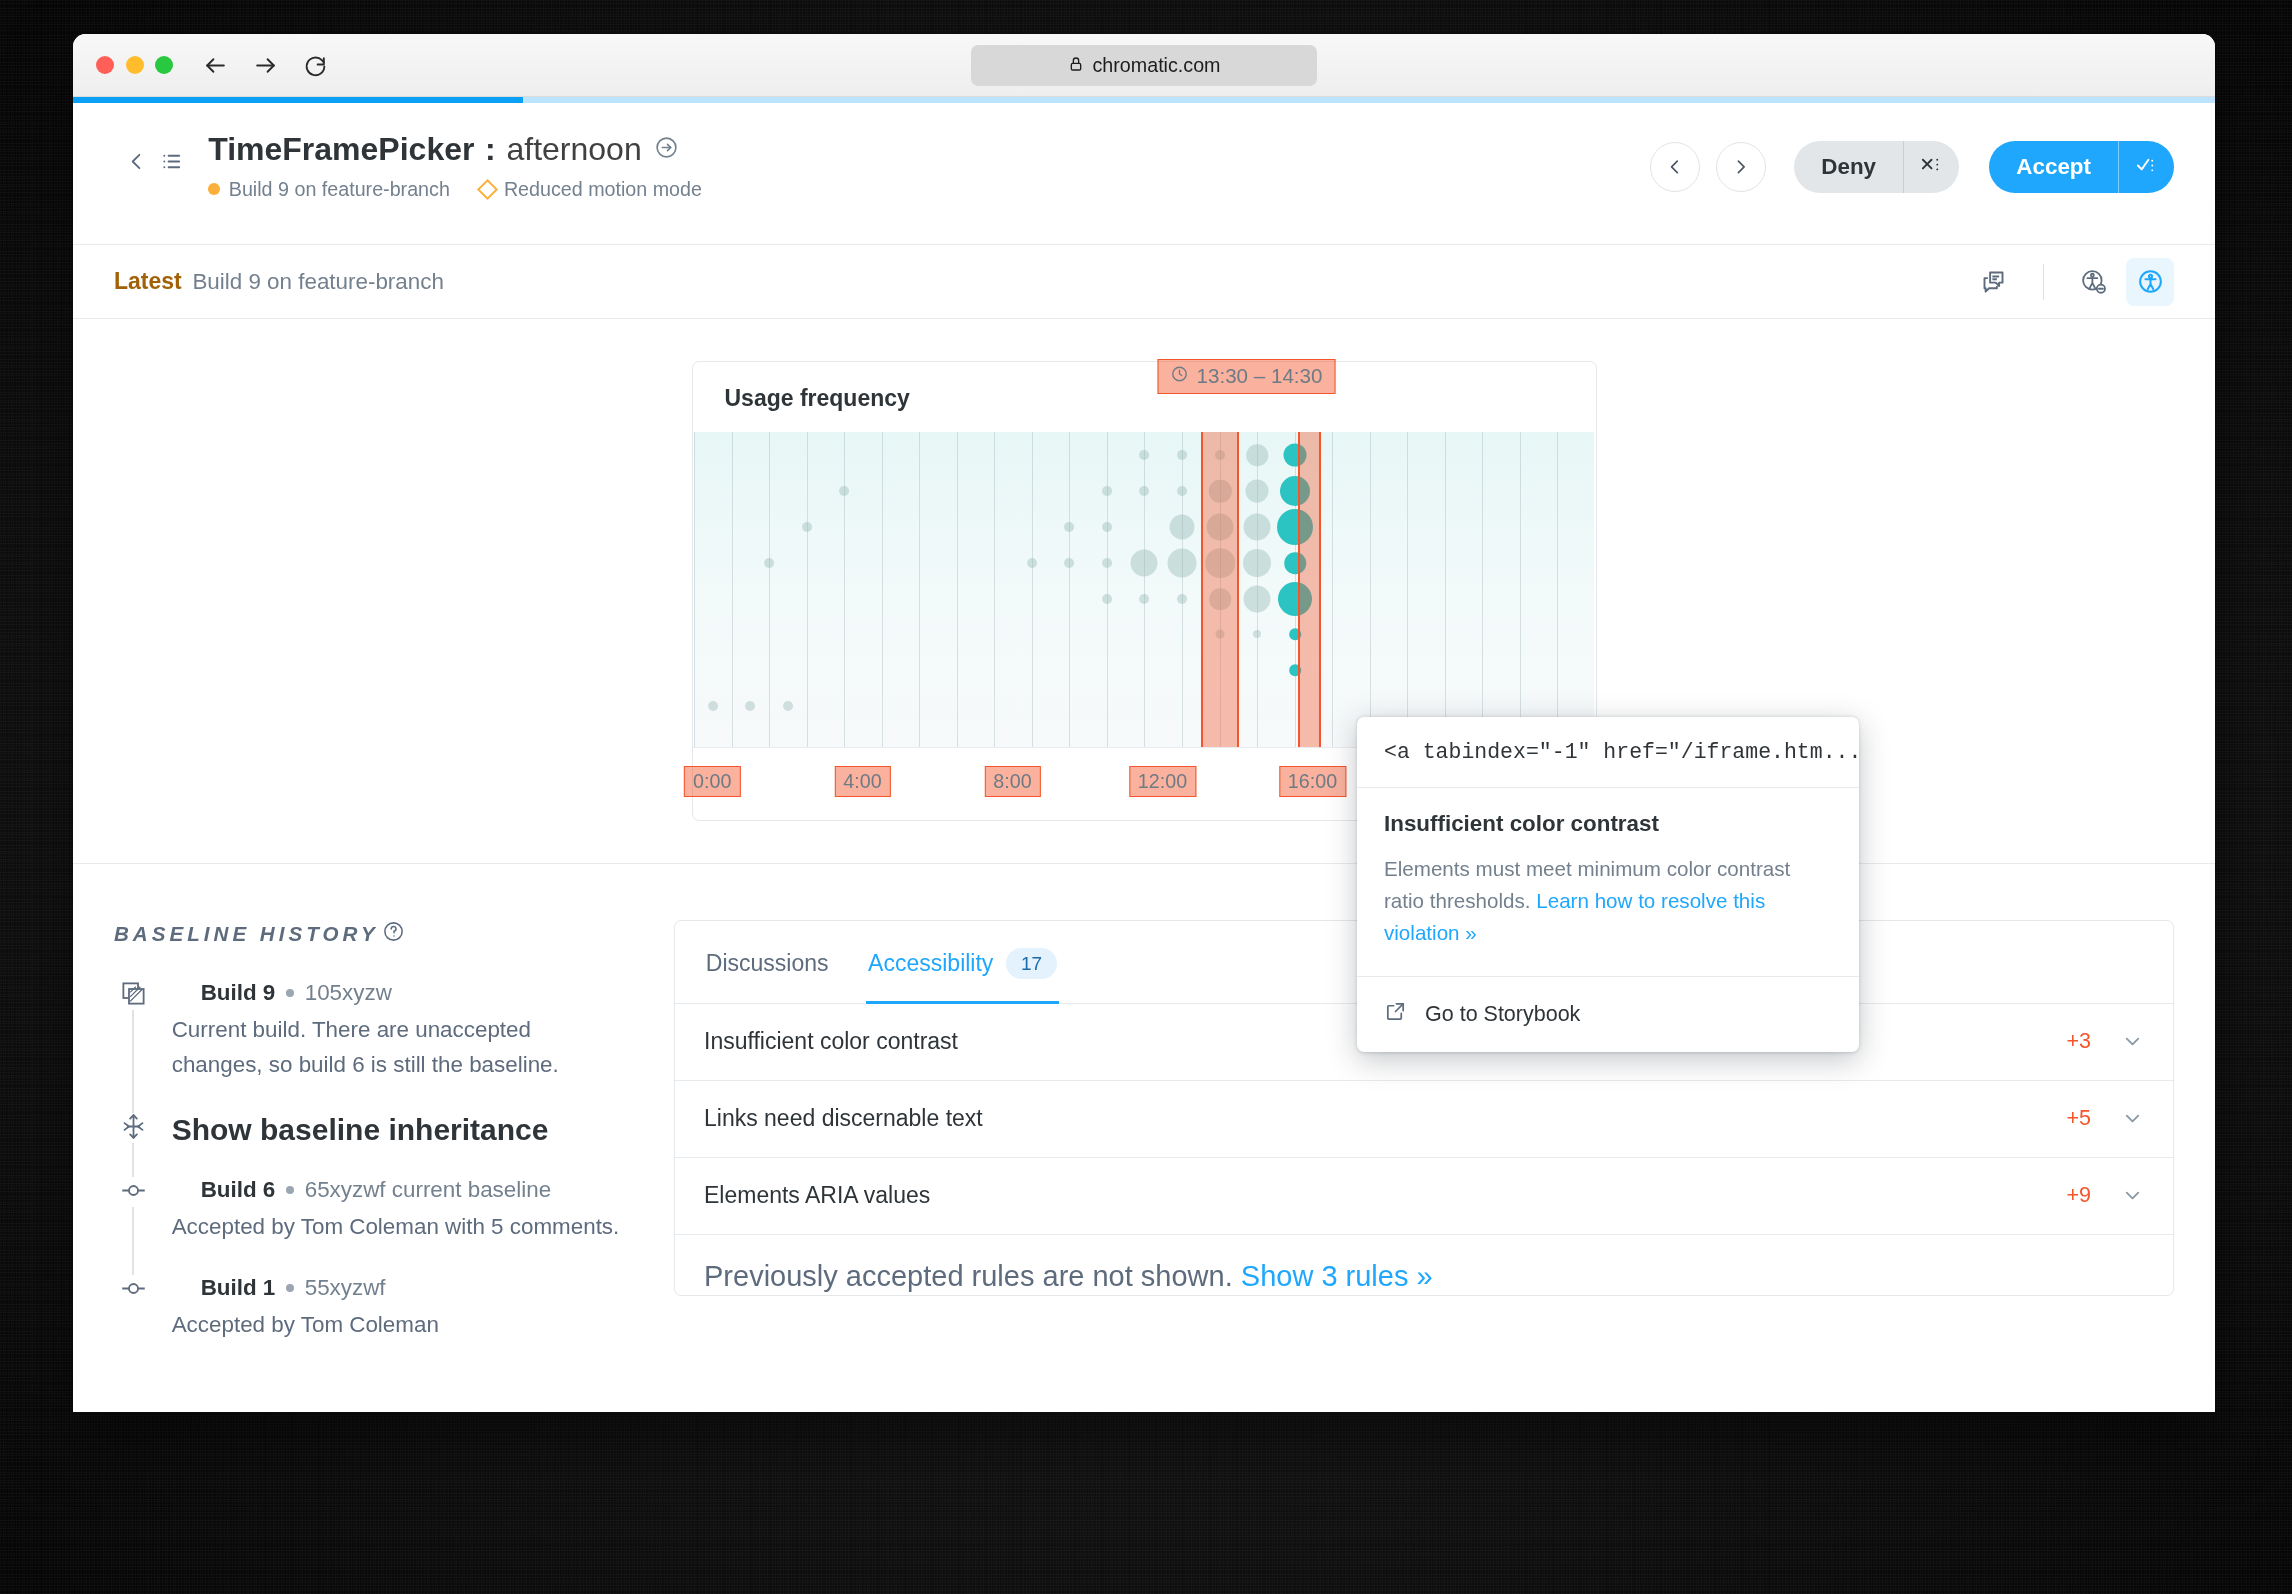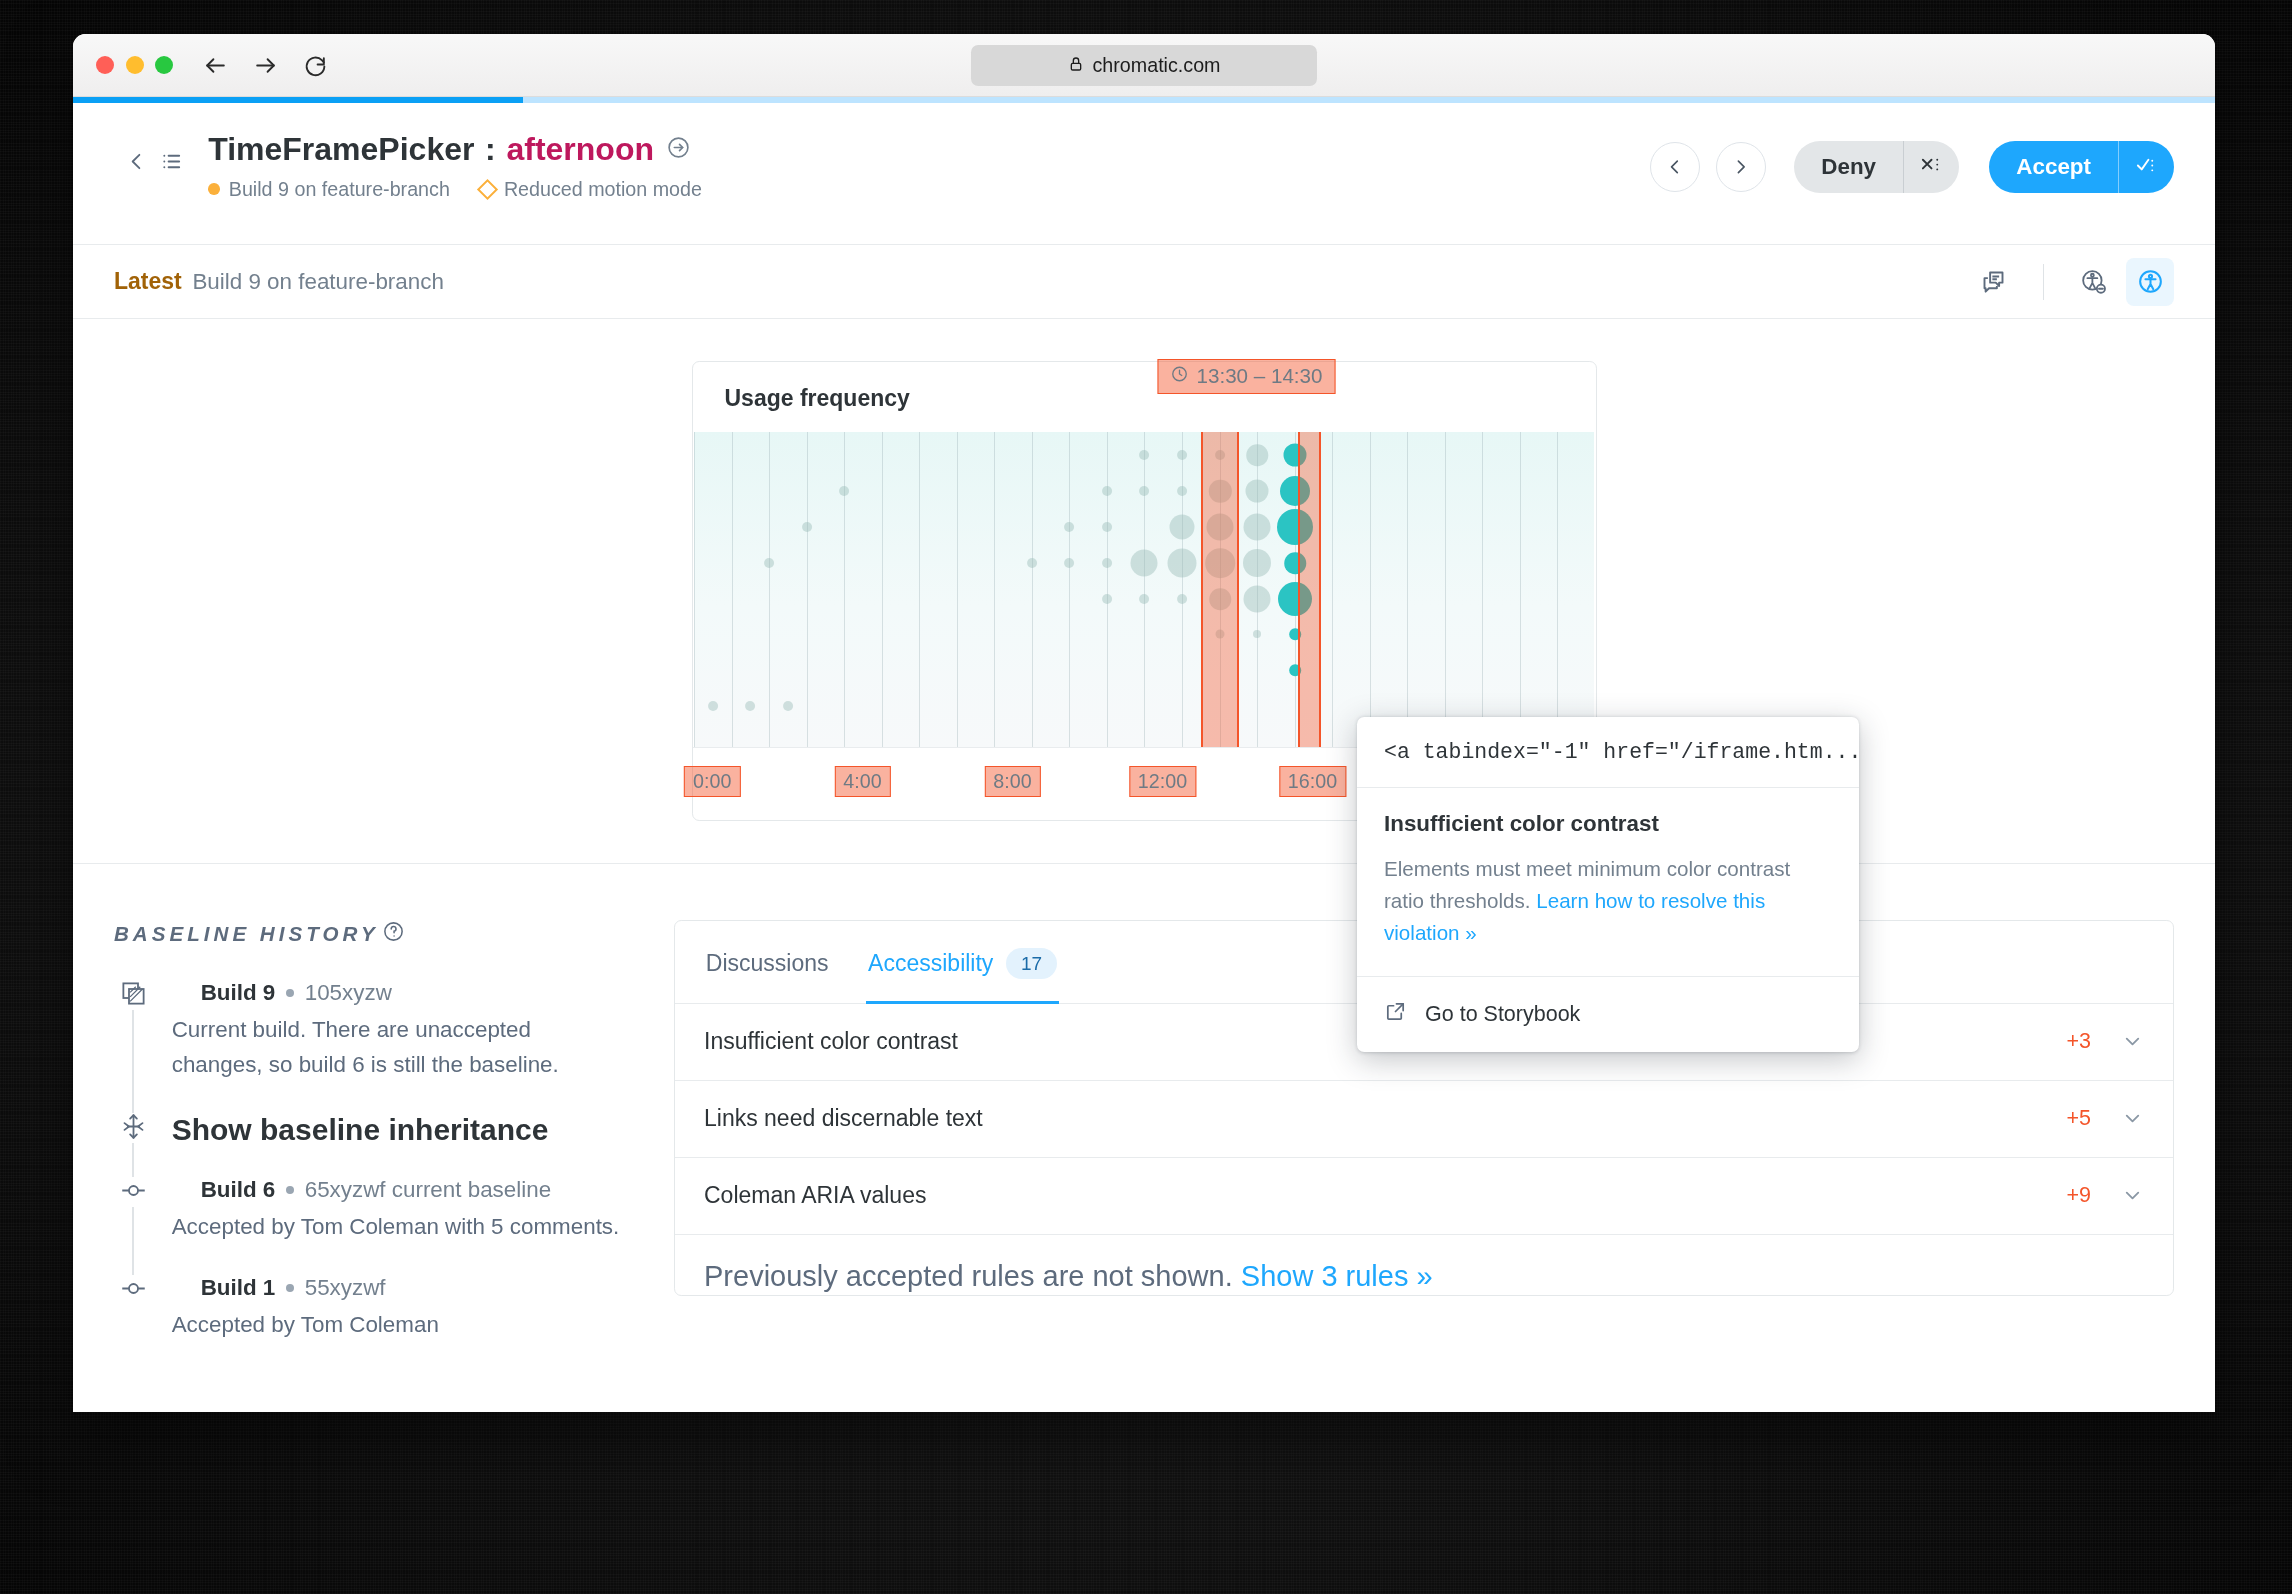--- a/index.html
+++ b/index.html
@@ -74,21 +74,21 @@
   .hdr-nav { display: flex; align-items: center; gap: 12.5px; margin: 19.7px 25px 0 10.7px; color: #5d6b7d; }
   .hdr-nav svg { width: 23px; height: 23px; }
 
   .hdr-main { flex: 1; }
   .title-row {
     display: flex; align-items: center; gap: 10.7px;
     font-size: 32px; color: #2e3438; line-height: 1.2;
   }
   .title-strong { font-weight: 700; }
   .title-sep { font-weight: 700; }
-  .title-light { color: #be185d; font-weight: 700; text-align: center; }
+  .title-light { color: #404040; font-weight: 400; text-align: center; }
   .title-row svg { width: 25px; height: 25px; color: #73808e; margin-left: 1.8px; }
 
   .meta-row { display: flex; align-items: center; gap: 30px; margin-top: 9px; }
   .meta-item { display: flex; align-items: center; gap: 9px; font-size: 19.7px; color: #73808e; }
   .dot-amber { width: 11.6px; height: 11.6px; border-radius: 50%; background: #fbb03b; }
   .diamond { width: 15px; height: 15px; border: 2.2px solid #fbb03b; transform: rotate(45deg); }
 
   .hdr-actions { display: flex; align-items: center; gap: 16px; margin-top: 10.7px; }
   .circ-btn {
     width: 50px; height: 50px; border-radius: 50%;
@@ -646,21 +646,21 @@
           <div class="vrow">
             <span class="name">Links need discernable text</span>
             <span class="count">+5</span>
             <span class="chev">
               <svg viewBox="0 0 24 24" fill="none" stroke="currentColor" stroke-width="1.9" stroke-linecap="round" stroke-linejoin="round">
                 <path d="M6 9l6 6 6-6"></path>
               </svg>
             </span>
           </div>
           <div class="vrow">
-            <span class="name">Coleman ARIA values</span>
+            <span class="name">Elements ARIA values</span>
             <span class="count">+9</span>
             <span class="chev">
               <svg viewBox="0 0 24 24" fill="none" stroke="currentColor" stroke-width="1.9" stroke-linecap="round" stroke-linejoin="round">
                 <path d="M6 9l6 6 6-6"></path>
               </svg>
             </span>
           </div>
         </div>
       <div class="vfoot">
         <span>Previously accepted rules are not shown. </span><a href="#">Show 3  rules »</a>

